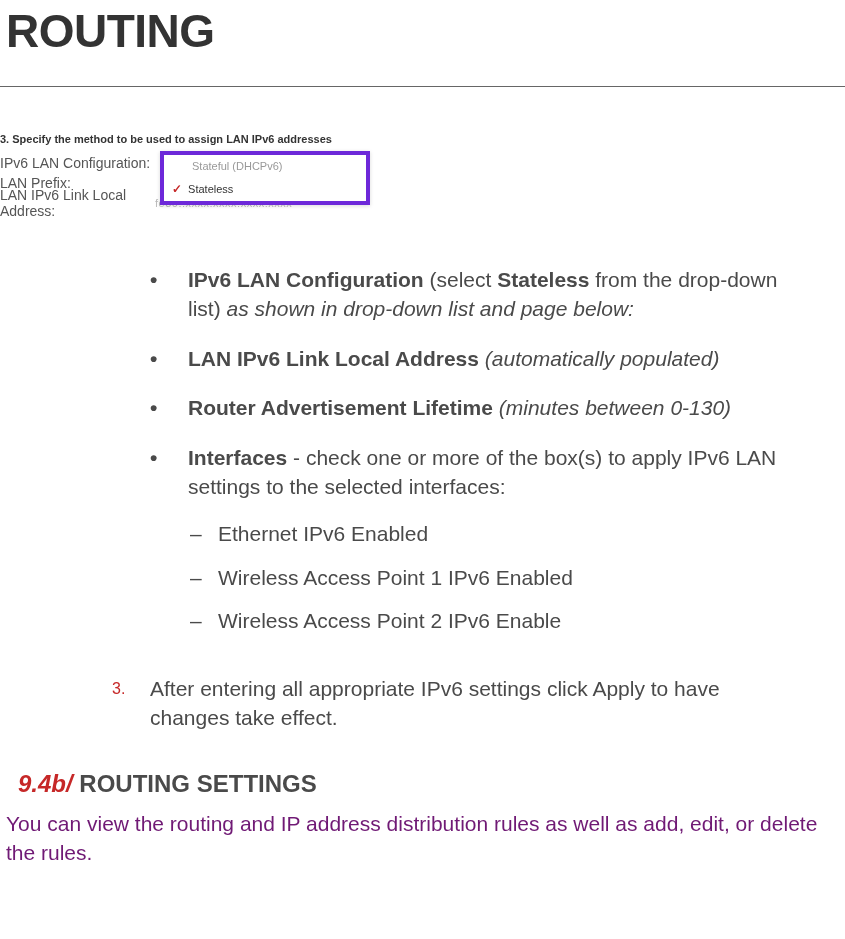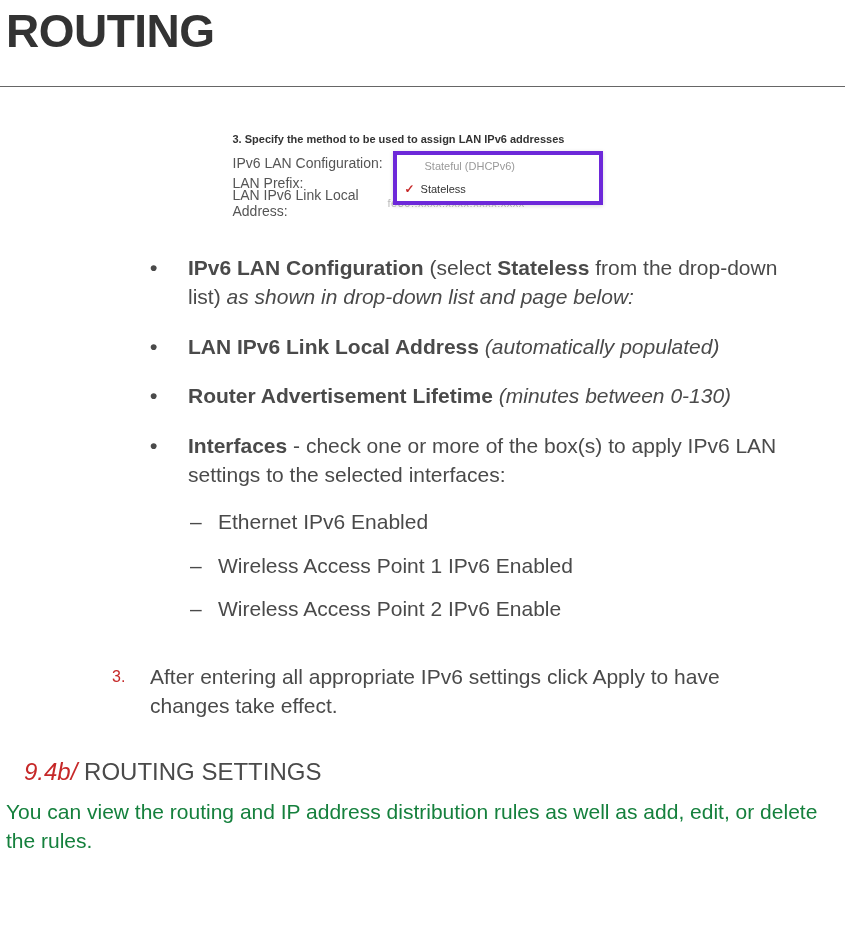--- a/index.html
+++ b/index.html
@@ -23,22 +23,21 @@
       border: none;
       border-top: 1px solid #666;
       margin: 28px 0 0 0;
       width: 100%;
     }
     .content {
       margin-top: 46px;
     }
     .screenshot-wrap {
       display: flex;
-      justify-content: center;
-      margin-bottom: 40px;
+      margin-bottom: 52px;
     }
     .mock-ui {
       width: 380px;
       font-size: 11px;
       color: #444;
     }
     .mock-heading {
       font-weight: 700;
       font-size: 11px;
       color: #333;
@@ -133,40 +132,40 @@
       color: #4a4a4a;
     }
     .num-mark {
       width: 38px;
       flex-shrink: 0;
       color: #c62828;
       font-size: 16px;
       padding-top: 4px;
     }
     .section-heading {
-      padding-left: 24px;
+      padding-left: 18px;
       margin-top: 38px;
       font-size: 24px;
-      font-weight: 400;
+      font-weight: 700;
       color: #4a4a4a;
     }
     .section-num {
       color: #c62828;
       font-style: italic;
     }
     .section-title {
       color: #4a4a4a;
     }
     .section-para {
       padding-left: 6px;
       padding-right: 20px;
       margin-top: 12px;
       font-size: 21px;
       line-height: 1.35;
-      color: #15803d;
+      color: #701a75;
     }
   </style>
 </head>
 <body>
 
 <h1 class="page-title">ROUTING</h1>
 <hr class="divider">
 
 <div class="content">
 

